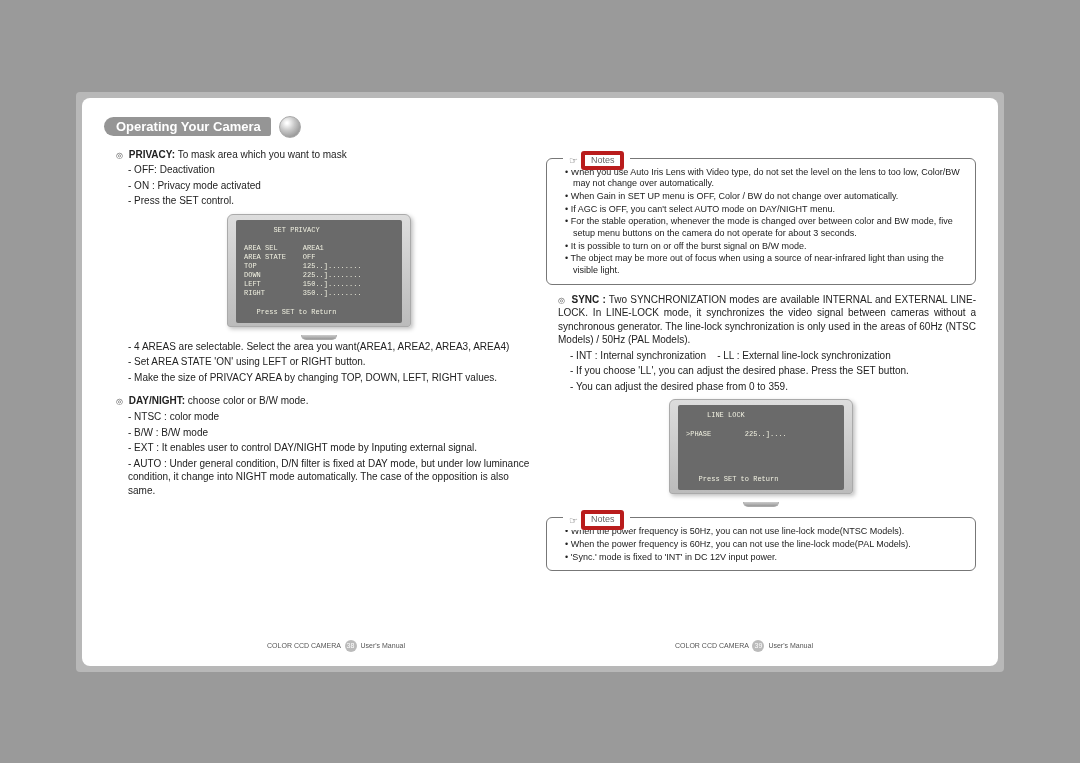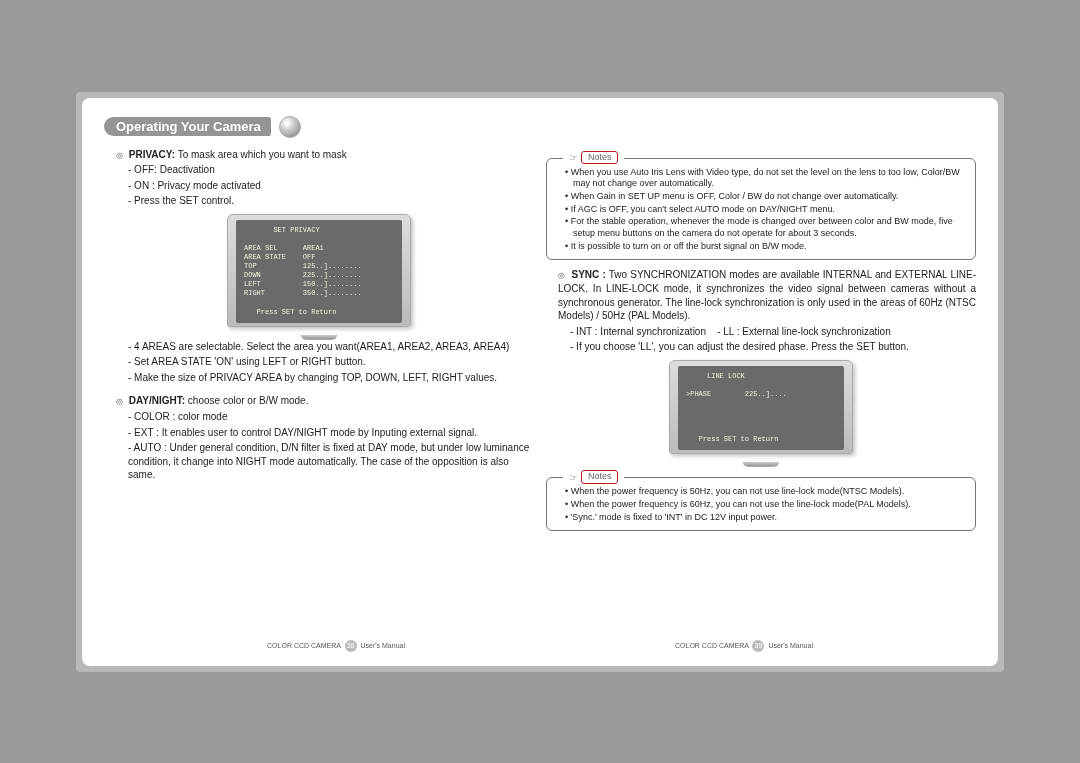--- a/index.html
+++ b/index.html
@@ -106,21 +106,21 @@
     padding: 0 6px;
     display: flex;
     align-items: center;
     gap: 3px;
   }
   .notes-tab .hand {
     font-size: 10px;
     color:#666;
   }
   .notes-label {
-    border: 1px solid #b91c1c;
+    border: 4px solid #b91c1c;
     font-size: 9px;
     padding: 0 6px;
     border-radius: 3px;
     color:#666;
     background:#fff;
   }
   .notes-box ul { list-style: none; padding-left: 8px; }
   .notes-box li { text-indent: -8px; padding-left: 8px; margin-bottom: 1px; }
   .notes-box li::before { content: "• "; }
   .footer {
@@ -181,48 +181,51 @@
           <div class="stand"></div>
         </div>
 
         <p class="indent-2">- 4 AREAS are selectable. Select the area you want(AREA1, AREA2, AREA3, AREA4)</p>
         <p class="indent-2">- Set AREA STATE 'ON' using LEFT or RIGHT button.</p>
         <p class="indent-2">- Make the size of PRIVACY AREA by changing TOP, DOWN, LEFT, RIGHT values.</p>
 
         <p class="indent-1 bullet-ring" style="margin-top:10px">
           <b>DAY/NIGHT:</b><span> choose color or B/W mode.</span>
         </p>
-        <p class="indent-2">- COLOR : color mode</p>
+        <p class="indent-2">- NTSC : color mode</p>
+        <p class="indent-2">- B/W : B/W mode</p>
         <p class="indent-2">- EXT : It enables user to control DAY/NIGHT mode by Inputing external signal.</p>
         <p class="indent-2">- AUTO : Under general condition, D/N filter is fixed at DAY mode, but under low luminance condition, it change into NIGHT mode automatically. The case of the opposition is also same.</p>
       </div>
 
       <div class="col">
 
         <div class="notes-box">
           <div class="notes-tab">
             <span class="hand">☞</span>
             <span class="notes-label">Notes</span>
           </div>
           <ul>
             <li>When you use Auto Iris Lens with Video type, do not set the level on the lens to too low, Color/BW may not change over automatically.</li>
             <li>When Gain in SET UP menu is OFF, Color / BW do not change over automatically.</li>
             <li>If AGC is OFF, you can't select AUTO mode on DAY/NIGHT menu.</li>
             <li>For the stable operation, whenever the mode is changed over between color and BW mode, five setup menu buttons on the camera do not operate for about 3 seconds.</li>
             <li>It is possible to turn on or off the burst signal on B/W mode.</li>
+            <li>The object may be more out of focus when using a source of near-infrared light than using the visible light.</li>
           </ul>
         </div>
 
         <p class="indent-1 bullet-ring" style="text-align:justify">
           <b>SYNC :</b><span> Two SYNCHRONIZATION modes are available INTERNAL and EXTERNAL LINE-LOCK. In LINE-LOCK mode, it synchronizes the video signal between cameras without a synchronous generator. The line-lock synchronization is only used in the areas of 60Hz (NTSC Models) / 50Hz (PAL Models).</span>
         </p>
         <p class="indent-2">
           <span>- INT : Internal synchronization</span>&nbsp;&nbsp;&nbsp;&nbsp;<span>- LL : External line-lock synchronization</span>
         </p>
         <p class="indent-2">- If you choose 'LL', you can adjust the desired phase.  Press the SET button.</p>
+        <p class="indent-2">- You can adjust the desired phase from 0 to 359.</p>
 
         <div>
           <div class="monitor">
             <div class="screen">     LINE LOCK
 
 &gt;PHASE        225..]....
 
 
 
 

